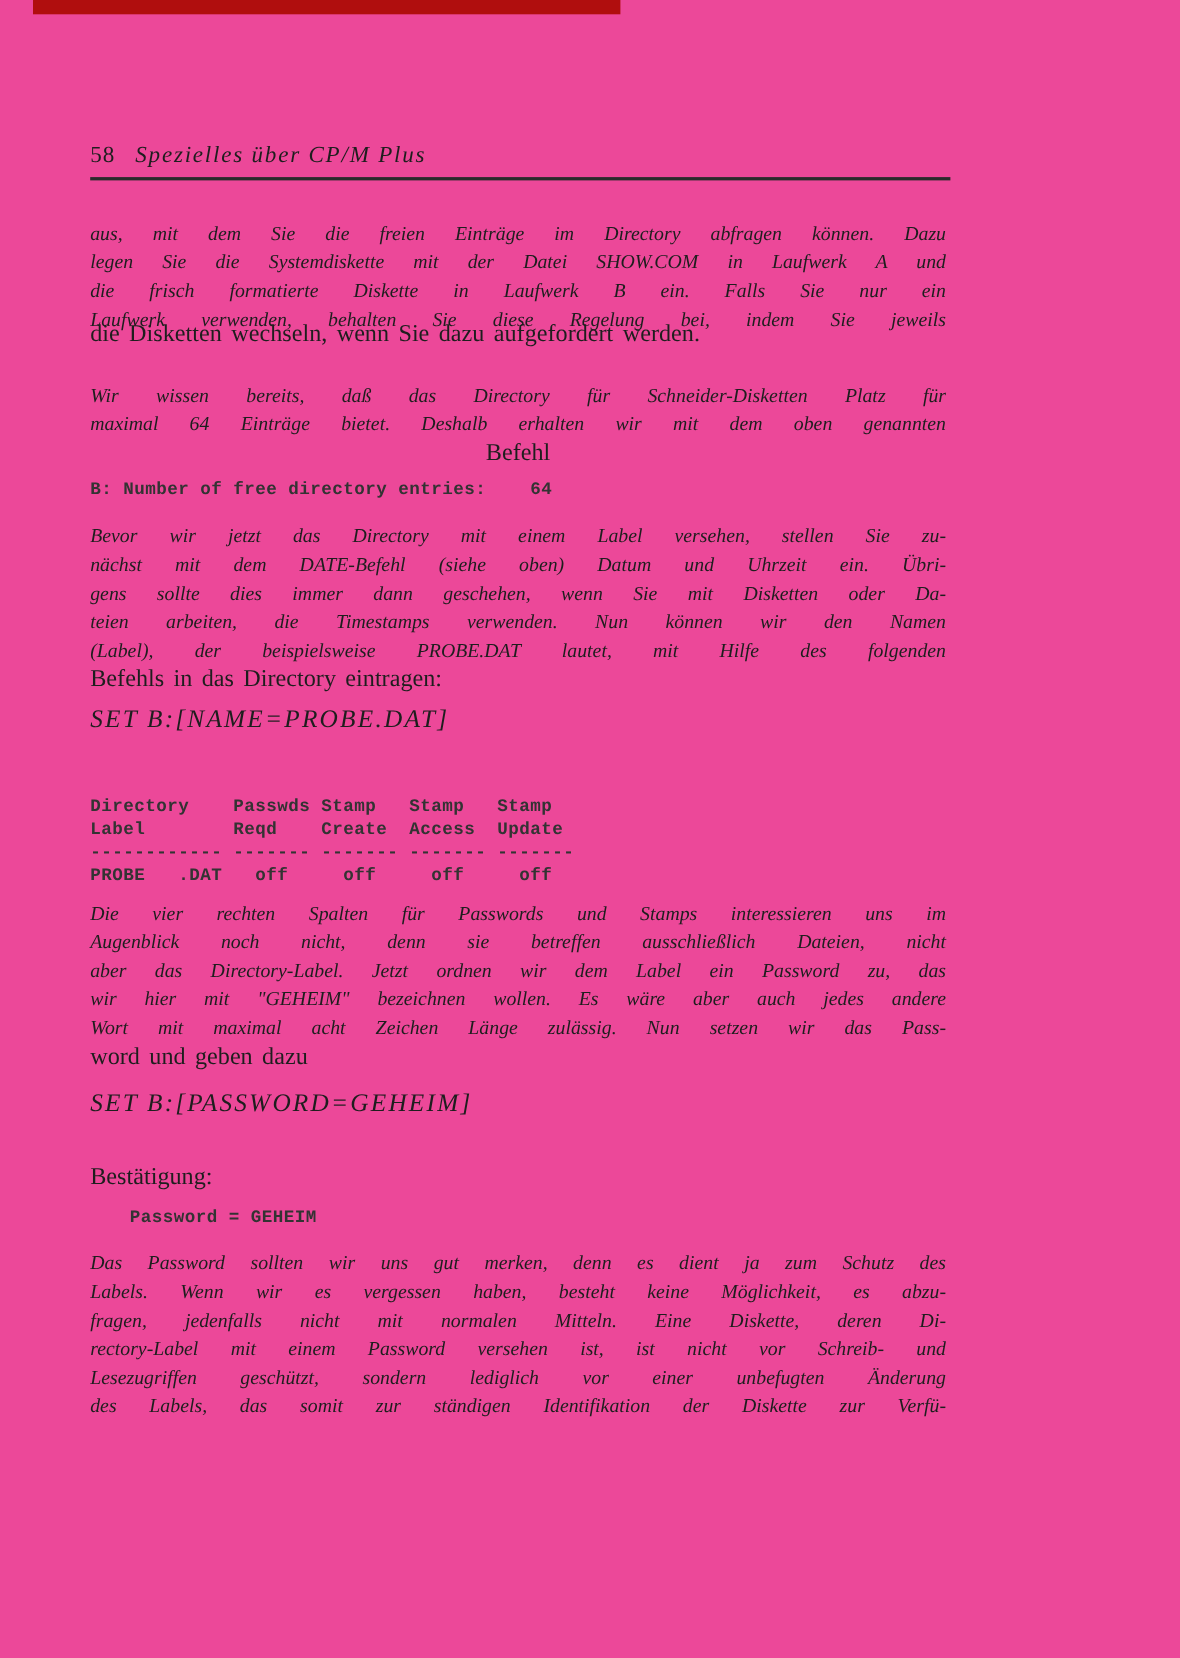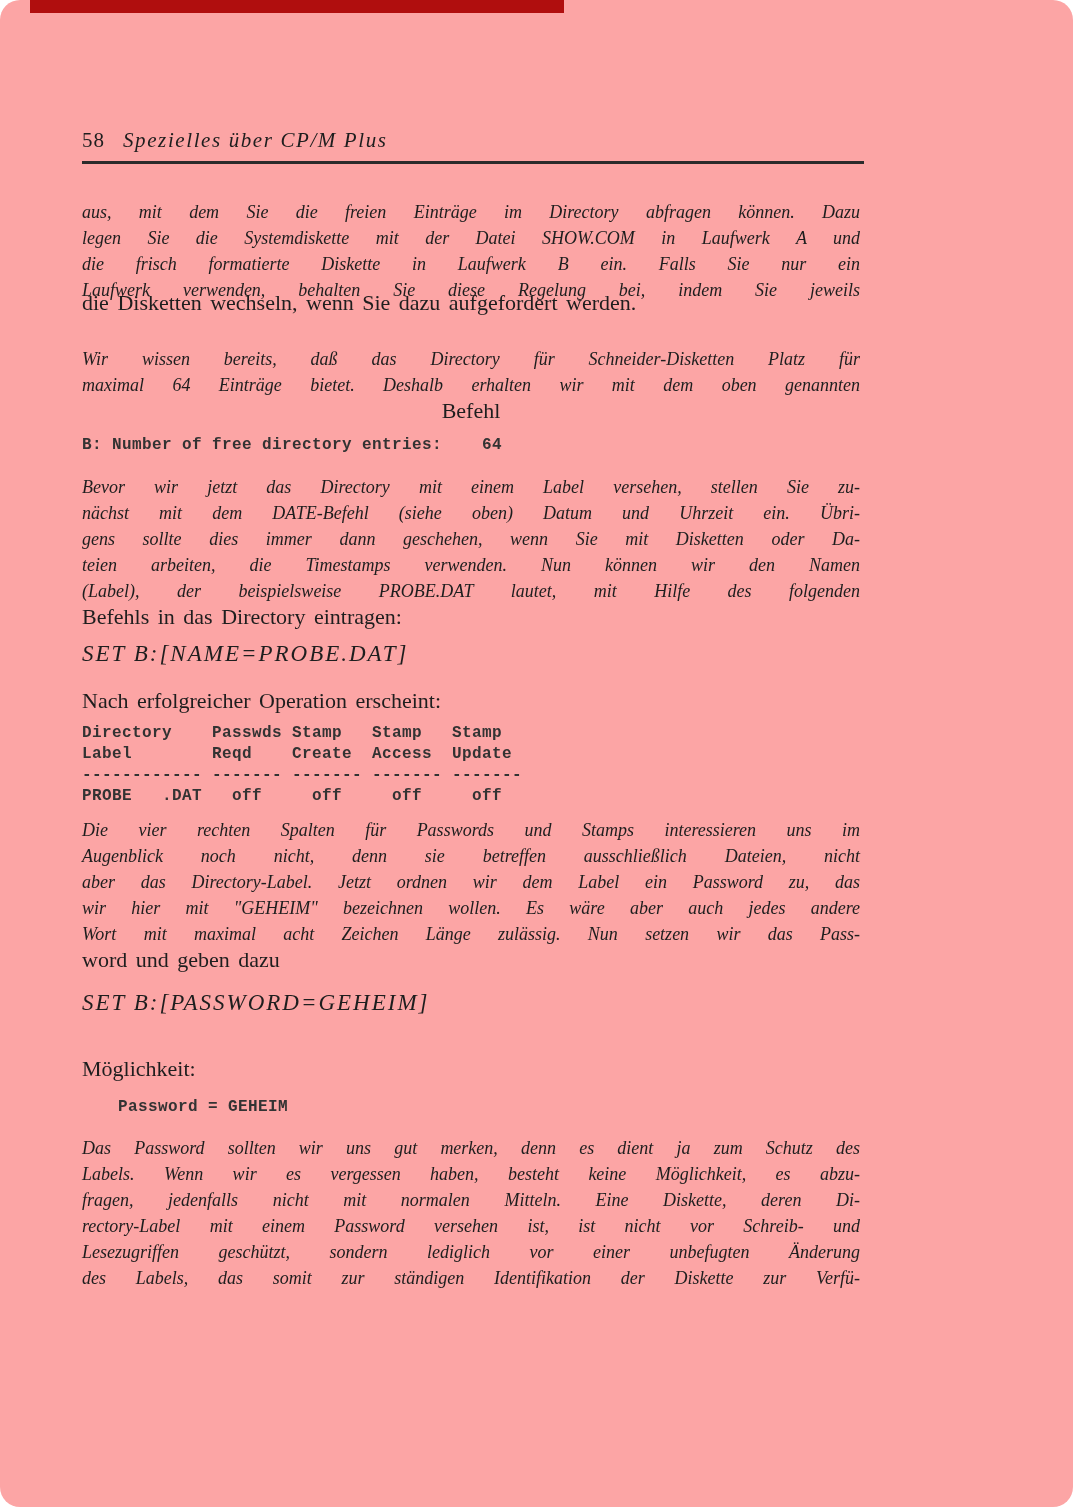--- a/index.html
+++ b/index.html
@@ -4,21 +4,21 @@
 <style>
   html,body{margin:0;padding:0;}
   body{
     width:1073px;height:1507px;
     background:#ffffff;
     font-family:"Liberation Serif", serif;
     color:#1e1e1e;
     position:relative;
     overflow:hidden;
   }
-  .page{position:absolute;inset:0;background:#fca5a5;border-radius:20px;}
+  .page{position:absolute;inset:0;background:#ec4899;}
   .redbar{
     position:absolute;top:0;left:30px;width:534px;height:13px;
   }
   .block{position:absolute;left:82px;width:778px;}
   .runhead{top:127px;font-size:21px;line-height:26px;white-space:nowrap;}
   .pagenum{font-style:normal;letter-spacing:1px;}
   .runtitle{font-style:italic;letter-spacing:1.6px;margin-left:18px;}
   .rule{top:161px;height:3px;background:#2b2b2b;width:782px;}
   .para{
     font-size:18px;line-height:26px;
@@ -78,37 +78,36 @@
 
   <div class="block para jlines p3">Bevor wir jetzt das Directory mit einem Label versehen, stellen Sie zu-
 nächst mit dem DATE-Befehl (siehe oben) Datum und Uhrzeit ein. Übri-
 gens sollte dies immer dann geschehen, wenn Sie mit Disketten oder Da-
 teien arbeiten, die Timestamps verwenden. Nun können wir den Namen
 (Label), der beispielsweise PROBE.DAT lautet, mit Hilfe des folgenden</div>
   <div class="block plast p3last">Befehls in das Directory eintragen:</div>
 
   <div class="block cmd cmd1">SET B:[NAME=PROBE.DAT]</div>
 
-  <div class="block plast intro">Nach erfolgreicher Operation erscheint:</div>
 
   <div class="block mono tableout">Directory    Passwds Stamp   Stamp   Stamp
 Label        Reqd    Create  Access  Update
 ------------ ------- ------- ------- -------
 PROBE   .DAT   off     off     off     off</div>
 
   <div class="block para jlines p4">Die vier rechten Spalten für Passwords und Stamps interessieren uns im
 Augenblick noch nicht, denn sie betreffen ausschließlich Dateien, nicht
 aber das Directory-Label. Jetzt ordnen wir dem Label ein Password zu, das
 wir hier mit "GEHEIM" bezeichnen wollen. Es wäre aber auch jedes andere
 Wort mit maximal acht Zeichen Länge zulässig. Nun setzen wir das Pass-</div>
   <div class="block plast p4last">word und geben dazu</div>
 
   <div class="block cmd cmd2">SET B:[PASSWORD=GEHEIM]</div>
 
-  <div class="block plast p5last">Möglichkeit:</div>
+  <div class="block plast p5last">Bestätigung:</div>
 
   <div class="block mono out2">Password = GEHEIM</div>
 
   <div class="block para jlines p6">Das Password sollten wir uns gut merken, denn es dient ja zum Schutz des
 Labels. Wenn wir es vergessen haben, besteht keine Möglichkeit, es abzu-
 fragen, jedenfalls nicht mit normalen Mitteln. Eine Diskette, deren Di-
 rectory-Label mit einem Password versehen ist, ist nicht vor Schreib- und
 Lesezugriffen geschützt, sondern lediglich vor einer unbefugten Änderung
 des Labels, das somit zur ständigen Identifikation der Diskette zur Verfü-</div>
 

